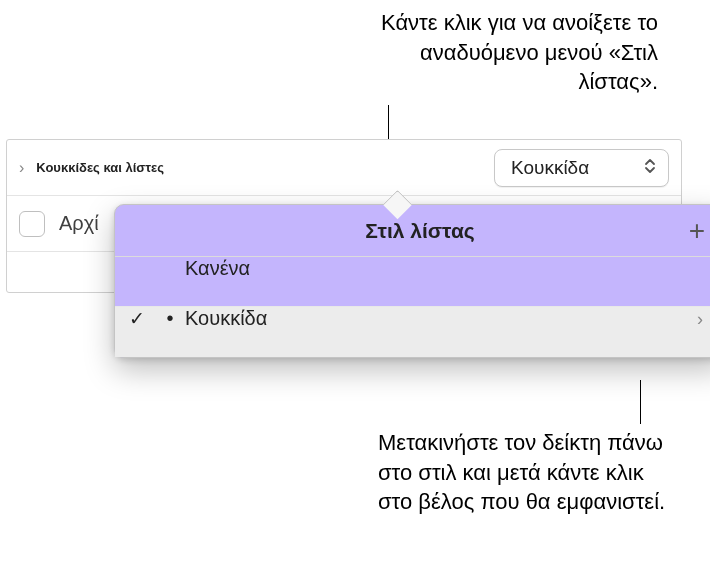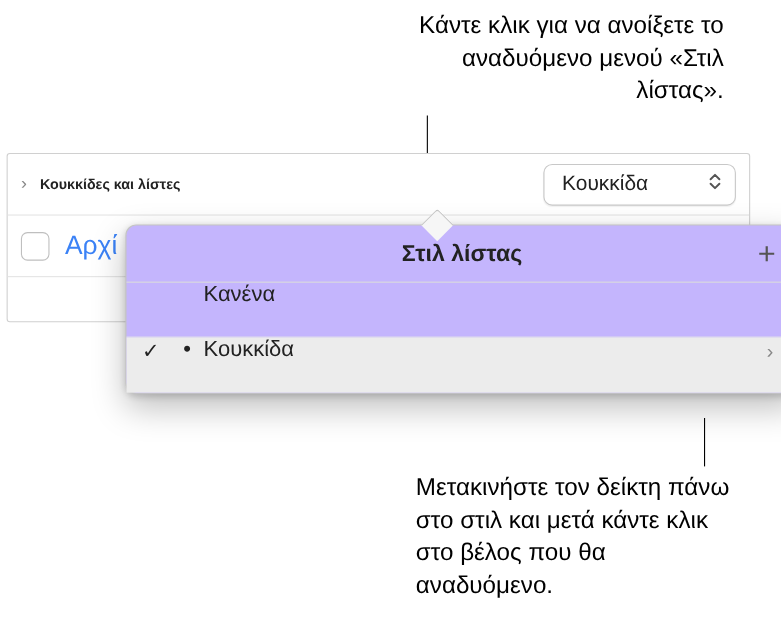--- a/index.html
+++ b/index.html
@@ -97,22 +97,22 @@
     .checkbox {
       width: 26px;
       height: 26px;
       border: 1px solid #bfbfbf;
       border-radius: 6px;
       background: #fff;
       margin-right: 14px;
       cursor: pointer;
     }
     .truncated-label {
-      font-size: 24px;
-      color: #3b82f6;
+      font-size: 20px;
+      color: #404040;
       text-align: center;
     }
     .popover {
       position: absolute;
       left: 114px;
       top: 204px;
       width: 612px;
       background: #c4b5fd;
       border: 1px solid #c4c4c4;
       border-radius: 10px;
@@ -244,13 +244,13 @@
     <div class="list-item selected">
       <span class="check-col">✓</span>
       <span class="bullet-preview">•</span>
       <span class="item-label">Κουκκίδα</span>
       <span class="row-arrow">›</span>
     </div>
   </div>
 </div>
 
 <div class="callout-line-bottom"></div>
-<div class="callout-bottom">Μετακινήστε τον δείκτη πάνω στο στιλ και μετά κάντε κλικ στο βέλος που θα αναδυόμενο.</div>
+<div class="callout-bottom">Μετακινήστε τον δείκτη πάνω στο στιλ και μετά κάντε κλικ στο βέλος που θα εμφανιστεί.</div>
 
 </body></html>

